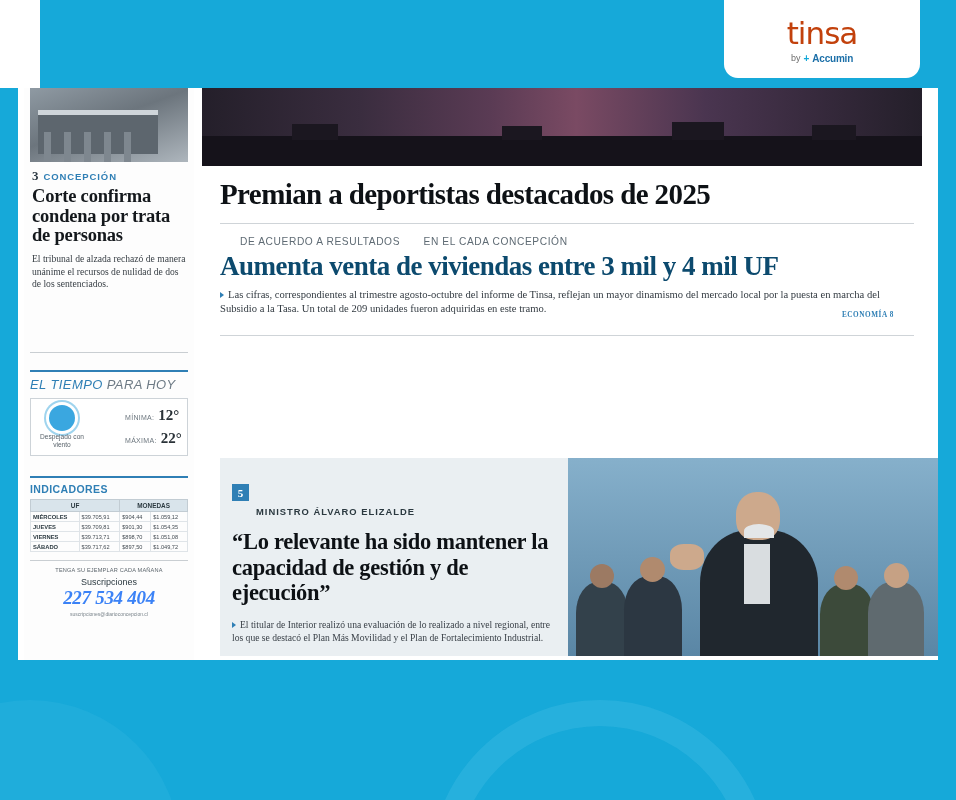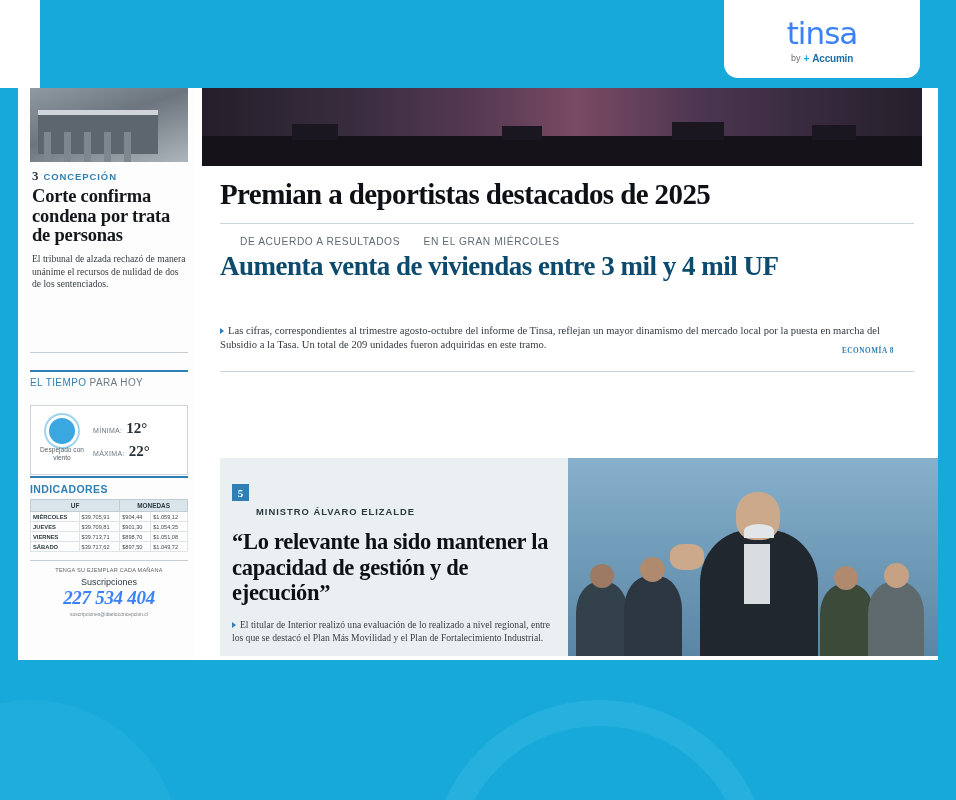--- a/index.html
+++ b/index.html
@@ -92,26 +92,26 @@
   .lc-rule {
     position:absolute; left:6px; right:6px; height:1px; background:#c9ced2;
   }
   
   .weather {
     position: absolute; left: 6px; top: 282px; width: 158px;
     border-top: 2px solid #2f7fb5;
     padding-top: 5px;
   }
   .weather-title {
-    font-size: 10px; font-weight: 700; color: #2f7fb5; letter-spacing: .4px;
+    font-size: 13px; font-weight: 700; color: #2f7fb5; letter-spacing: .4px; font-style: italic;
   }
   .weather-title span { color: #6d7a85; font-weight: 400; }
   .weather-card {
-    margin-top: 17px; height: 70px; border: 1px solid #cdd3d8;
-    display: flex; align-items: center; background: #fff;
+    margin-top: 6px; height: 58px; border: 1px solid #cdd3d8;
+    display: flex; align-items: center; background: #fff; gap: 32px;
   }
   .sun {
     width: 62px; text-align: center;
   }
   .sun-ico {
     width: 26px; height: 26px; border-radius: 50%;
     background: #3aa7e0; margin: 0 auto 2px auto;
     box-shadow: 0 0 0 3px #ffffff, 0 0 0 5px #9fd4ee;
   }
   .sun-cap { font-size: 6.6px; color: #5a646c; line-height: 1.2; }
@@ -193,21 +193,20 @@
   }
   .sec-kicker span { color: #5f6b74; font-weight: 400; padding-left: 20px; }
   .sec-headline {
     font-family: "Liberation Serif", serif; font-weight: 700;
     font-size: 27px; color: #0c4a6e; padding: 4px 0 0 18px; letter-spacing: -0.5px;
   }
   .sec-deck {
     font-family: "Liberation Serif", serif; font-size: 10.6px;
     line-height: 1.35; color: #333b42; padding: 6px 0 0 18px; width: 700px;
     position: relative;
-    margin-top: 36px;
   }
   
   .third {
     position: absolute; left: 18px; top: 370px; width: 718px; height: 198px;
     display: flex; background: #e9eef1;
   }
   .third-left { width: 348px; position: relative; padding: 10px 12px; background:#eaeff2; }
   .badge-row { display: flex; align-items: center; gap: 7px; }
   .badge-num {
     width: 17px; height: 17px; background: #2f7fb5; color: #fff;
@@ -244,21 +243,21 @@
   }
   
   .logo-card {
     position: absolute; right: 36px; top: 0;
     width: 196px; height: 78px; background: #ffffff;
     border-radius: 0 0 14px 14px;
     display: flex; flex-direction: column;
     align-items: center; justify-content: center;
   }
   .logo-word {
-    font-size: 31px; color: #3b82f6; letter-spacing: -1px;
+    font-size: 31px; color: #c2410c; letter-spacing: -1px;
     font-family: "DejaVu Sans", sans-serif;
   }
   .logo-sub {
     font-size: 10px; color: #3b3b3b; margin-top: 2px;
     display: flex; align-items: center; gap: 3px;
   }
   .logo-sub .by { color: #6d6d6d; font-size: 9px; }
   .logo-sub .acc { color: #1b6fa8; font-weight: 700; letter-spacing: -.2px; }
   .acc-dot { color: #13a8d8; font-weight: 700; }
 </style>
@@ -369,21 +368,21 @@
         <div class="tp-box" style="left:470px;width:52px;height:18px;"></div>
         <div class="tp-box" style="left:610px;width:44px;height:15px;"></div>
       </div>
 
       <div class="top-headline">Premian a deportistas destacados de 2025</div>
 
       <div class="hrule"></div>
 
       <div class="sec-kicker">
         <span>DE ACUERDO A RESULTADOS</span>
-        <span>EN EL GRAN MIÉRCOLES</span>
+        <span>EN EL CADA CONCEPCIÓN</span>
       </div>
       <div class="sec-headline">Aumenta venta de viviendas entre 3 mil y 4 mil UF</div>
       <div class="sec-deck">
         <span class="tri"></span><span>Las cifras, correspondientes al trimestre agosto-octubre del informe de Tinsa, reflejan un mayor dinamismo del mercado local por la puesta en marcha del Subsidio a la Tasa. Un total de 209 unidades fueron adquiridas en este tramo.</span>
         <span class="section-tag" style="bottom:-4px">ECONOMÍA 8</span>
       </div>
 
       <div class="hrule" style="margin-top:18px"></div>
 
       <div class="third">

